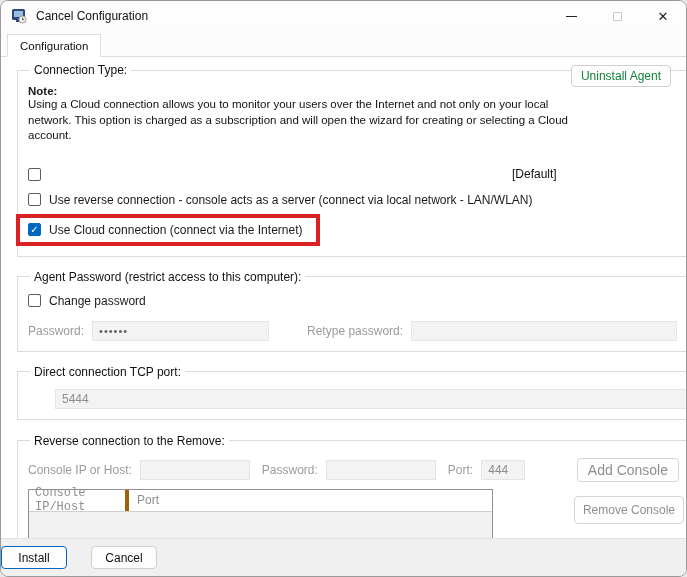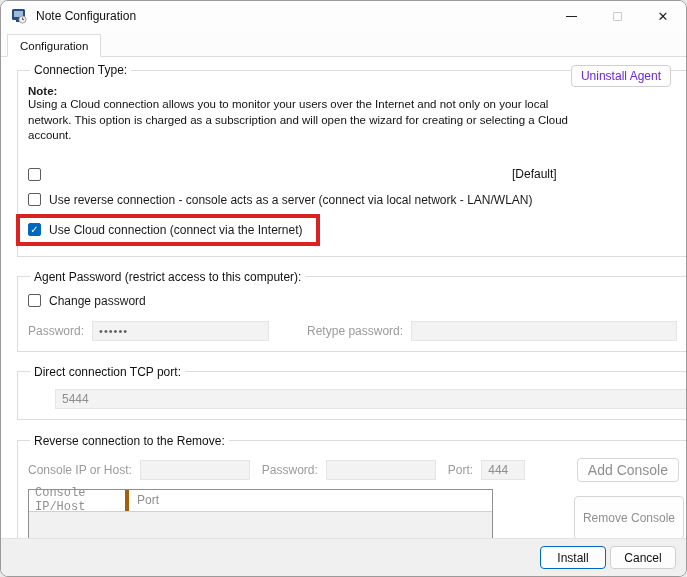--- a/index.html
+++ b/index.html
@@ -24,21 +24,21 @@
     position:absolute; left:6px; top:3px; bottom:-1px; background:#fff;
     border:1px solid #dcdcdc; border-bottom:1px solid #fff;
     padding:0 12px; display:flex; align-items:center; font-size:11.5px; color:#111;
   }
   
   .content { position:absolute; top:56px; left:0; right:0; bottom:38px; background:#fff; }
   fieldset { border:1px solid #dcdcdc; margin:0 16px; padding:4px 10px 10px; width:673px; }
   legend { font-size:12px; padding:0 4px; margin-left:2px; color:#111; }
   .uninstall-btn {
     position:absolute; top:8px; right:15px; padding:3px 9px; background:#fefefe;
-    border:1px solid #cfcfcf; border-radius:4px; font-size:12px; color:#6d28d9; cursor:default;
+    border:1px solid #cfcfcf; border-radius:4px; font-size:12px; color:#15803d; cursor:default;
   }
   
   .fs-conn { margin-top:6px; }
   .note-title { font-weight:bold; font-size:11.5px; margin-top:4px; }
   .note-body { font-size:11.5px; line-height:1.35; max-width:548px; color:#111; }
   .opt-row { display:flex; align-items:center; margin-top:12px; position:relative; }
   .cb {
     width:13px; height:13px; border:1px solid #5c5c5c; border-radius:2px; background:#fff;
     margin-right:8px; flex:none; display:flex; align-items:center; justify-content:center;
   }
@@ -71,53 +71,53 @@
   .rev-ip-input { width:110px; margin-left:8px; }
   .rev-pw-label { margin-left:12px; }
   .rev-pw-input { width:110px; margin-left:8px; }
   .rev-port-label { margin-left:12px; }
   .rev-port-input { width:44px; margin-left:8px; color:#8d8d8d; }
   .add-btn {
     margin-left:auto; padding:3px 10px; background:#fefefe; border:1px solid #d6d6d6;
     border-radius:4px; font-size:14px; color:#8f8f8f;
   }
   .remove-btn {
-    position:absolute; right:5px; top:48px; padding:14px 8px; background:#fefefe;
+    position:absolute; right:5px; top:48px; padding:6px 8px; background:#fefefe;
     border:1px solid #d6d6d6; border-radius:4px; font-size:12px; color:#8f8f8f;text-align:right;
   }
   .console-table { width:465px; height:57px; margin-top:7px; border:1px solid #8f8f8f; display:flex; flex-direction:column; background:#fff; }
   .ct-header { display:flex; height:22px; background:#fff; border-bottom:1px solid #d0d0d0; color:#8f8f8f; }
   .ct-col1 { width:100px; padding:0 6px; display:flex; align-items:center; border-right:4px solid #a16207;font-family:Liberation Mono, monospace; }
   .ct-col2 { flex:1; padding:0 8px; display:flex; align-items:center; }
   .ct-body { flex:1; background:#f1f1f1; }
   .footer {
     position:absolute; left:0; right:0; bottom:0; height:38px; background:#f0f0f0;
-    border-top:1px solid #e2e2e2; display:flex; align-items:center; justify-content:flex-end;
-    padding-right:10px; gap:4px;
+    border-top:1px solid #e2e2e2; display:flex; align-items:center; 
+    padding-right:10px; gap:24px;
   }
   .btn {
     min-width:66px; height:23px; background:#fdfdfd; border:1px solid #cfcfcf; border-radius:4px;
     display:flex; align-items:center; justify-content:center; font-size:12px; color:#111;
   }
   .btn-primary { border:1.5px solid #0067c0; }
 </style>
 </head>
 <body>
 
 <div class="window">
 
   <div class="titlebar">
     <svg class="app-icon" viewBox="0 0 16 16">
       <rect x="1" y="1" width="13" height="11" rx="1.5" fill="#2b4a7a"></rect>
       <rect x="3" y="3" width="9" height="6" rx="0.5" fill="#9dbde0"></rect>
       <rect x="5" y="12" width="5" height="2" fill="#2b4a7a"></rect>
       <circle cx="11.5" cy="11.5" r="3.6" fill="#f0f0f0" stroke="#8a8a8a" stroke-width="0.8"></circle>
       <path d="M11.5 9.6 v2 h1.6" stroke="#444" stroke-width="0.9" fill="none"></path>
     </svg>
-    <span class="title-text">Note Configuration</span>
+    <span class="title-text">Cancel Configuration</span>
     <div class="winbtns">
       <div class="winbtn">
           <span class="glyph-min"></span>
         </div>
       <div class="winbtn">
           <span class="glyph-max"></span>
         </div>
       <div class="winbtn">
           <span class="glyph-close"></span>
         </div>

